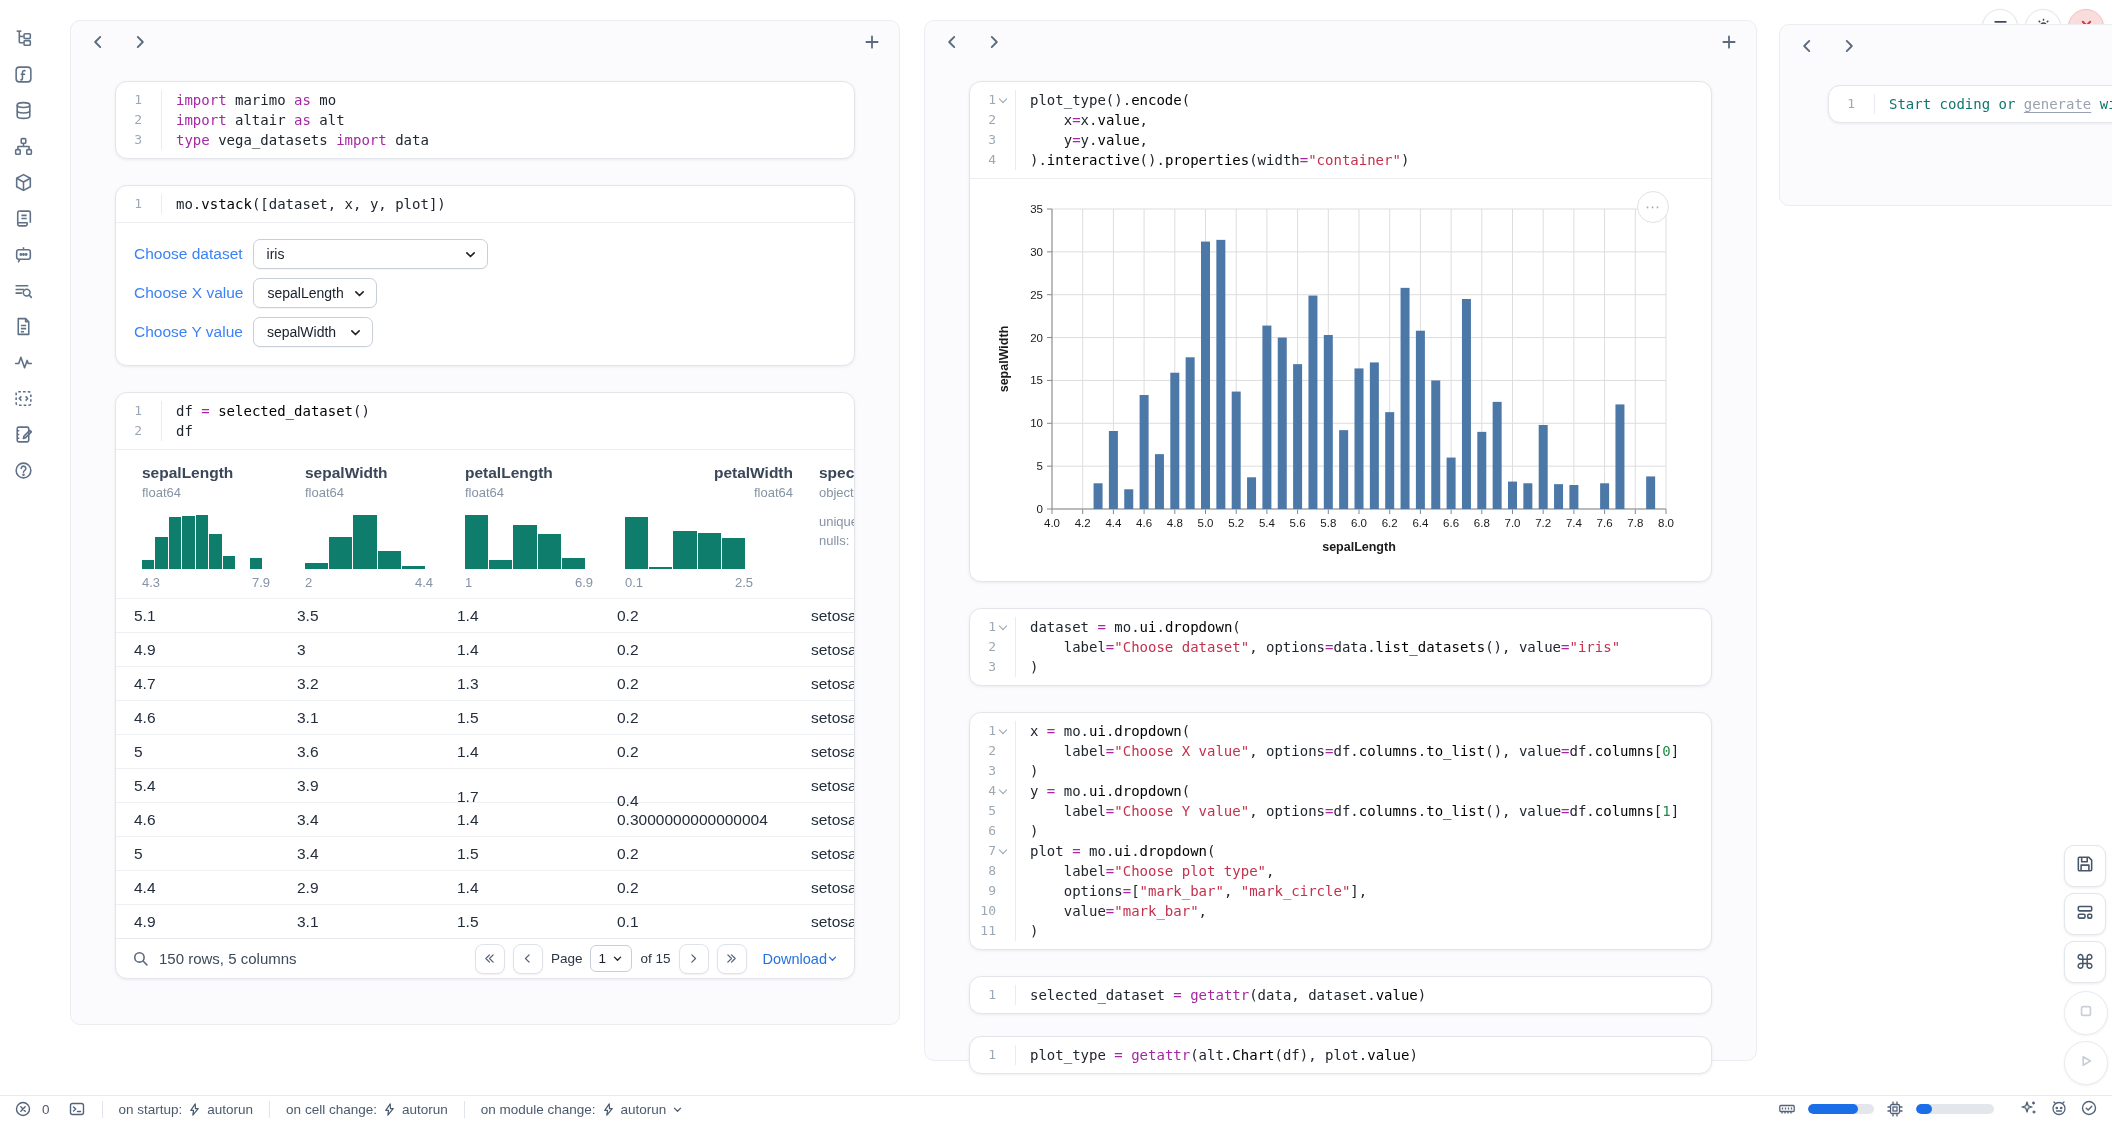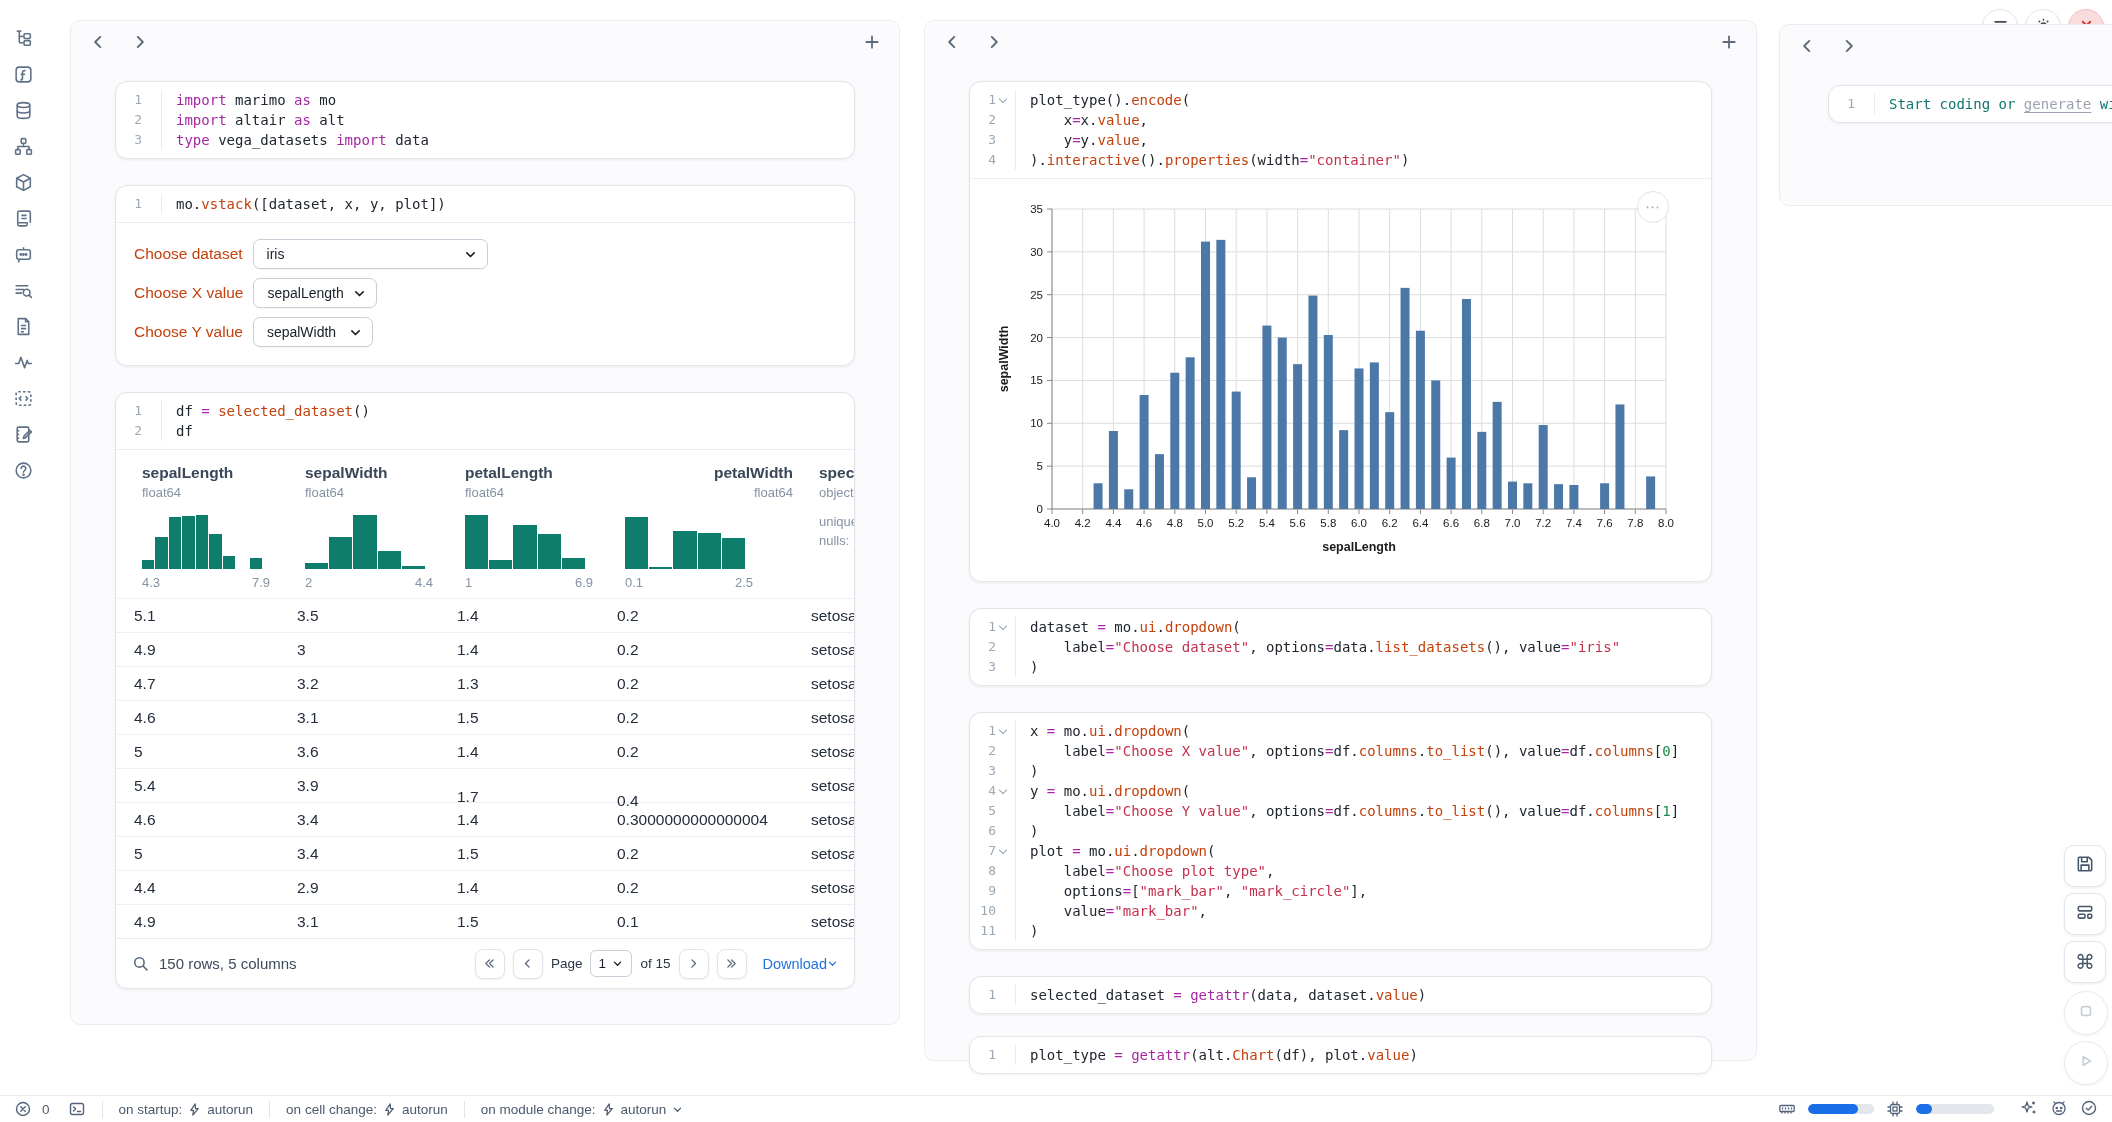--- a/index.html
+++ b/index.html
@@ -24,48 +24,48 @@
     box-shadow:0 1px 3px rgba(20,30,50,.07); margin:0 44px; overflow:hidden; }
   .code { padding:8px 0; font-family:"DejaVu Sans Mono", monospace; font-size:14px; }
   .cline { display:flex; line-height:20px; }
   .ln { flex:0 0 46px; display:flex; align-items:center; justify-content:flex-end; gap:2px;
     padding-right:8px; border-right:1px solid #e8ebef; color:#9ca8b4; font-size:13px;
     font-family:"DejaVu Sans Mono", monospace; }
   .fold { width:6px; height:6px; border-right:1.5px solid #97a3b0; border-bottom:1.5px solid #97a3b0;
     transform:rotate(45deg); display:inline-block; margin:0 1px 3px 2px; }
   .nofold { width:9px; height:6px; display:inline-block; }
   .cline pre { padding-left:14px; font-family:inherit; white-space:pre; }
-  .tk-p{color:#20262e} .tk-kw{color:#a626a4} .tk-fn{color:#c2410c}
+  .tk-p{color:#20262e} .tk-kw{color:#a626a4} .tk-fn{color:#000000}
   .tk-str{color:#c5304c} .tk-num{color:#1e8a4a}
   .tk-ph{color:#0f766e} .tk-phu{color:#9aa2b0; text-decoration:underline; text-underline-offset:3px;}
 
   
   .dd-out { border-top:1px solid #eceef2; padding:16px 18px 18px; display:flex; flex-direction:column; gap:9px; }
   .dd-row { display:flex; align-items:center; gap:10px; height:30px; }
-  .dd-label { font-size:15.5px; color:#c2410c; }
+  .dd-label { font-size:15.5px; color:#3b82f6; }
   .select { height:30px; border:1px solid #c9cfd8; border-radius:7px; background:#fff;
     box-shadow:0 1px 1px rgba(0,0,0,.04); display:flex; align-items:center;
     padding:0 10px 0 13px; font-size:14px; color:#18202b; cursor:pointer; }
   .select .sval { flex:1; }
   .select svg { width:13px; height:13px; color:#222; margin-left:8px; }
 
   
   .tbl { border-top:1px solid #eceef2; }
   .thead { display:flex; padding:14px 0 8px 0; }
   .th { flex:0 0 auto; overflow:hidden; padding-left:26px; }
   .th-name { font-size:15.5px; font-weight:bold; color:#3a4759; white-space:nowrap; }
   .th-type { font-size:13px; color:#8593a5; margin-top:3px; white-space:nowrap; }
   .hist { display:flex; align-items:flex-end; gap:1px; height:57px; width:120px; margin-top:12px; }
   .hist div { flex:1; background:#0e7d6b; }
   .hrange { width:128px; display:flex; justify-content:space-between; font-size:13px; color:#8593a5; margin-top:6px; }
   .th-extra { font-size:13px; color:#8593a5; margin-top:14px; white-space:nowrap; }
   .th-extra2 { font-size:13px; color:#8593a5; margin-top:4px; white-space:nowrap; }
   .trow { display:flex; border-top:1px solid #eef1f4; height:34px; align-items:center; }
   .td { flex:0 0 auto; padding-left:18px; font-size:15.5px; color:#232d3c; white-space:nowrap; overflow:visible; }
-  .tfoot { border-top:1px solid #e7eaee; height:50px; display:flex; align-items:center; padding:0 16px; gap:10px; }
+  .tfoot { border-top:1px solid #e7eaee; height:40px; display:flex; align-items:center; padding:0 16px; gap:10px; }
   .tfoot .summary { font-size:15px; color:#3c4a5c; }
   .pg { margin-left:auto; display:flex; align-items:center; gap:8px; }
   .pg-btn { width:30px; height:30px; border:1px solid #dfe3e9; border-radius:8px; background:#fff;
     box-shadow:0 1px 2px rgba(0,0,0,.06); display:flex; align-items:center; justify-content:center;
     color:#55657a; cursor:pointer; }
   .pg-btn svg { width:13px; height:13px; }
   .pg-txt { font-size:13.5px; color:#2a3444; }
   .pg-sel { height:27px; min-width:42px; border:1px solid #c9cfd8; border-radius:6px; background:#fff;
     display:flex; align-items:center; padding:0 7px; gap:6px; font-size:13.5px; color:#18202b; cursor:pointer; }
   .dl { display:flex; align-items:center; color:#2472e0; font-size:14.5px; margin-left:8px; cursor:pointer; }

